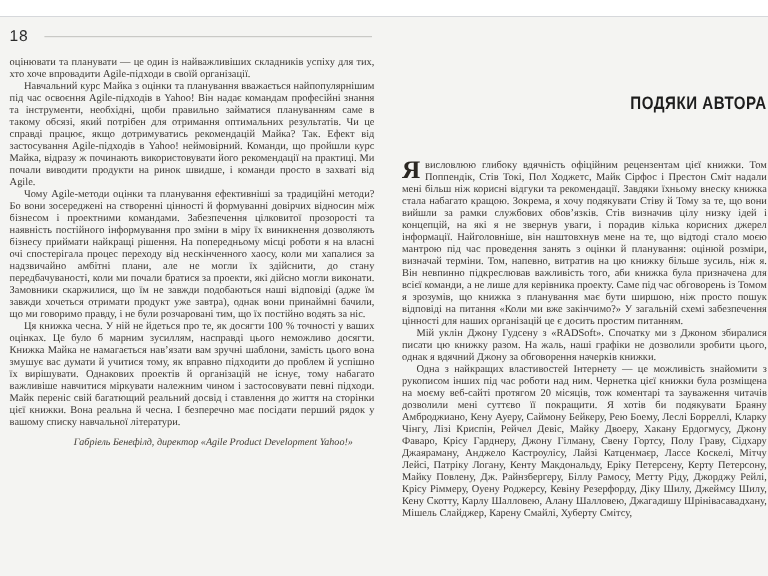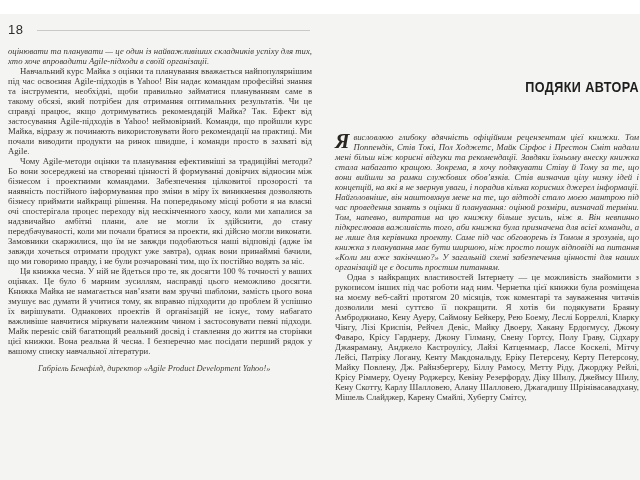--- a/index.html
+++ b/index.html
@@ -39,26 +39,26 @@
     flex:1 1 auto;height:0;border-top:1px solid #c9c9c6;
     margin-left:14px;margin-right:2px;margin-top:2px;
   }
   .body-text p{
     margin:0;
     font-size:8.7px;line-height:10px;
     text-align:justify;
     text-indent:12px;
     color:#3b3733;
   }
-  .body-text p.noindent{text-indent:0;font-style:italic;}
+  .body-text p.noindent{text-indent:0;}
   .signature{
     margin-top:8px;
     font-size:8.4px;line-height:10px;
     font-style:italic;
-    text-align:left;
+    text-align:right;
     color:#454039;
     padding:0 18px 0 30px;
   }
   .chapter-title{
     margin:64px 0 0 0;
     font-family:"Liberation Sans", sans-serif;
     font-weight:700;
     font-size:15px;line-height:18px;
     letter-spacing:0.5px;
     color:#1d1d1d;
@@ -95,18 +95,19 @@
         <p>Чому Agile-методи оцінки та планування ефективніші за традиційні методи? Бо вони зосереджені на створенні цінності й формуванні довірчих відносин між бізнесом і проектними командами. Забезпечення цілковитої прозорості та наявність постійного інформування про зміни в міру їх виникнення дозволяють бізнесу приймати найкращі рішення. На попередньому місці роботи я на власні очі спостерігала процес переходу від нескінченного хаосу, коли ми хапалися за надзвичайно амбітні плани, але не могли їх здійснити, до стану передбачуваності, коли ми почали братися за проекти, які дійсно могли виконати. Замовники скаржилися, що їм не завжди подобаються наші відповіді (адже їм завжди хочеться отримати продукт уже завтра), однак вони принаймні бачили, що ми говоримо правду, і не були розчаровані тим, що їх постійно водять за ніс.</p>
         <p>Ця книжка чесна. У ній не йдеться про те, як досягти 100 % точності у ваших оцінках. Це було б марним зусиллям, насправді цього неможливо досягти. Книжка Майка не намагається нав’язати вам зручні шаблони, замість цього вона змушує вас думати й учитися тому, як вправно підходити до проблем й успішно їх вирішувати. Однакових проектів й організацій не існує, тому набагато важливіше навчитися міркувати належним чином і застосовувати певні підходи. Майк переніс свій багатющий реальний досвід і ставлення до життя на сторінки цієї книжки. Вона реальна й чесна. І безперечно має посідати перший рядок у вашому списку навчальної літератури.</p>
       </div>
       <div class="signature">Габріель Бенефілд, директор «Agile Product Development Yahoo!»</div>
     </div>
 
     <div class="page page-right">
       <h1 class="chapter-title">ПОДЯКИ АВТОРА</h1>
       <div class="body-text">
         <p class="noindent"><span class="dropcap">Я</span><span>висловлюю глибоку вдячність офіційним рецензентам цієї книжки. Том Поппендік, Стів Токі, Пол Ходжетс, Майк Сірфос і Престон Сміт надали мені більш ніж корисні відгуки та рекомендації. Завдяки їхньому внеску книжка стала набагато кращою. Зокрема, я хочу подякувати Стіву й Тому за те, що вони вийшли за рамки службових обов’язків. Стів визначив цілу низку ідей і концепцій, на які я не звернув уваги, і порадив кілька корисних джерел інформації. Найголовніше, він наштовхнув мене на те, що відтоді стало моєю мантрою під час проведення занять з оцінки й планування: оцінюй розміри, визначай терміни. Том, напевно, витратив на цю книжку більше зусиль, ніж я. Він невпинно підкреслював важливість того, аби книжка була призначена для всієї команди, а не лише для керівника проекту. Саме під час обговорень із Томом я зрозумів, що книжка з планування має бути ширшою, ніж просто пошук відповіді на питання «Коли ми вже закінчимо?» У загальній схемі забезпечення цінності для наших організацій це є досить простим питанням.</span></p>
+        <p>Мій уклін Джону Гудсену з «RADSoft». Спочатку ми з Джоном збиралися писати цю книжку разом. На жаль, наші графіки не дозволили зробити цього, однак я вдячний Джону за обговорення начерків книжки.</p>
         <p>Одна з найкращих властивостей Інтернету — це можливість знайомити з рукописом інших під час роботи над ним. Чернетка цієї книжки була розміщена на моєму веб-сайті протягом 20 місяців, тож коментарі та зауваження читачів дозволили мені суттєво її покращити. Я хотів би подякувати Браяну Амброджиано, Кену Ауеру, Саймону Бейкеру, Рею Боему, Леслі Борреллі, Кларку Чінгу, Лізі Криспін, Рейчел Девіс, Майку Двоеру, Хакану Ердогмусу, Джону Фаваро, Крісу Гарднеру, Джону Гілману, Свену Гортсу, Полу Граву, Сідхару Джаяраману, Анджело Кастроулісу, Лайзі Катценмаєр, Лассе Коскелі, Мітчу Лейсі, Патріку Логану, Кенту Макдональду, Еріку Петерсену, Керту Петерсону, Майку Повлену, Дж. Райнзбергеру, Біллу Рамосу, Метту Ріду, Джорджу Рейлі, Крісу Ріммеру, Оуену Роджерсу, Кевіну Резерфорду, Діку Шилу, Джеймсу Шилу, Кену Скотту, Карлу Шалловею, Алану Шалловею, Джагадишу Шрінівасавадхану, Мішель Слайджер, Карену Смайлі, Хуберту Смітсу,</p>
       </div>
     </div>
 
   </div>
 </div>
 
 </body></html>

